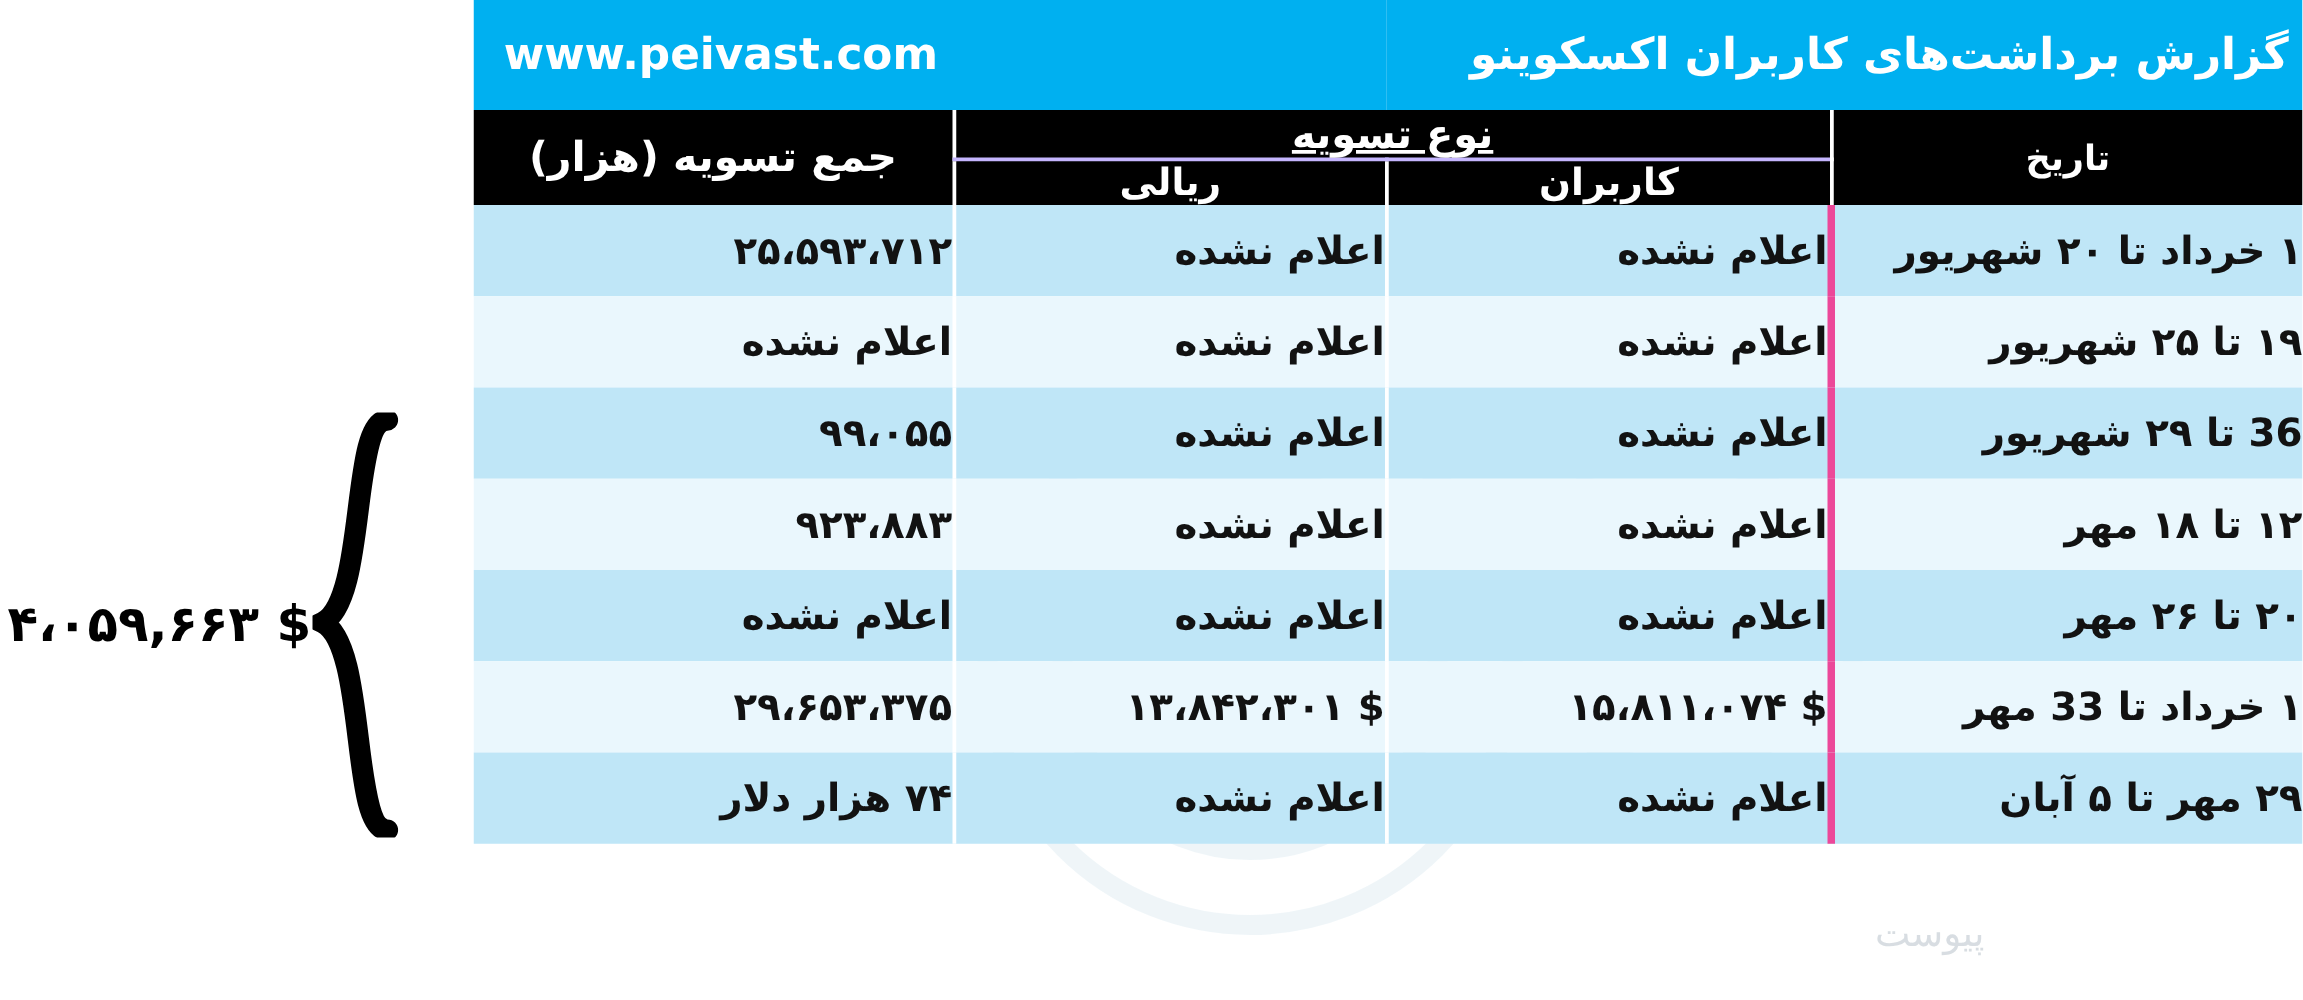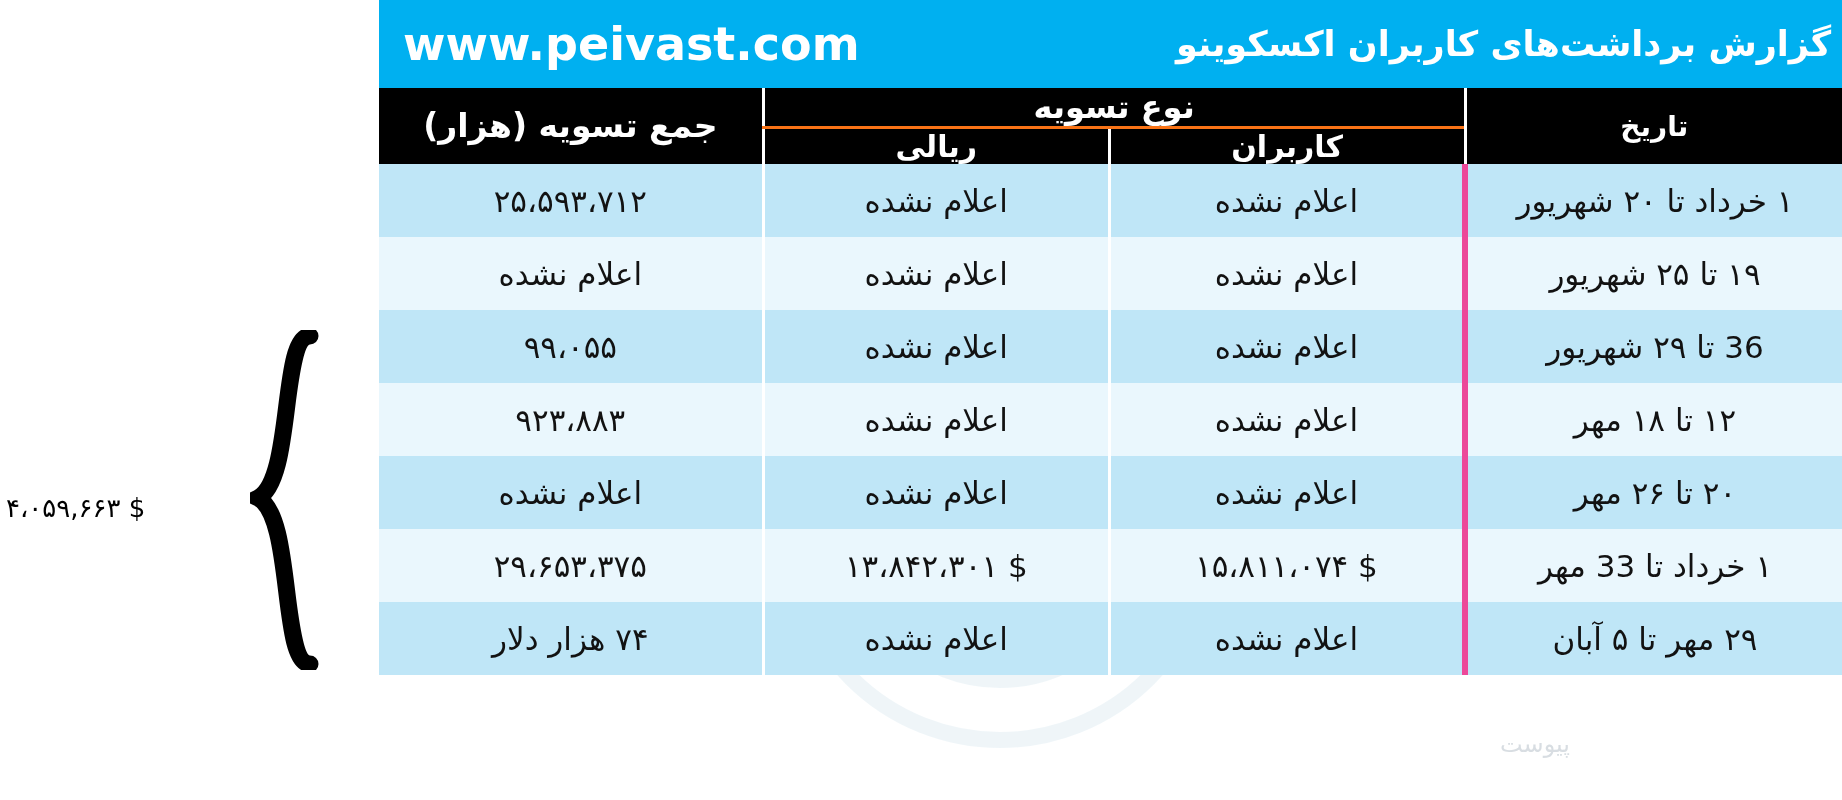--- a/index.html
+++ b/index.html
@@ -31,21 +31,21 @@
     opacity: 0.12;
     pointer-events: none;
     overflow: hidden;
   }
   .watermark svg { display: block; }
 
   .wm-text {
     position: absolute;
     left: 1500px;
     top: 730px;
-    font-size: 24px;
+    font-size: 30px;
     color: #b9c3cb;
     opacity: .55;
     letter-spacing: 1px;
   }
 
   
   .table-wrap {
     position: absolute;
     right: 0;
     top: 0;
@@ -74,72 +74,73 @@
   .title-band .t-right {
     text-align: right;
     padding-right: 11px;
     font-size: 35px;
     font-weight: bold;
     white-space: nowrap;
   }
   .title-band .t-left {
     text-align: left;
     padding-left: 24px;
-    font-size: 46px;
+    font-size: 35px;
     font-weight: bold;
     direction: ltr;
     white-space: nowrap;
   }
 
   
   .hdr {
     background: #000000;
     color: #ffffff;
     font-weight: bold;
     text-align: center;
     vertical-align: middle;
   }
   .hdr-date { font-size: 28px; }
   .hdr-type { font-size: 32px; }
   .hdr-sub  { font-size: 30px; }
   .hdr-total{ font-size: 33px; line-height: 1.25; }
 
   .hdr.sep-l { border-left: 3px solid #ffffff; }
-  .hdr.sep-b { border-bottom: 3px solid #f97316; }
+  .hdr.sep-b { border-bottom: 3px solid #c4b5fd; text-decoration: underline; }
 
   
   tbody tr { height: 73px; }
   tbody td {
-    text-align: center;
+    text-align: right;
     vertical-align: middle;
     font-size: 31px;
     color: #121212;
     border-left: 3px solid #ffffff;
+    font-weight: bold;
   }
   tbody td.col-date { border-left: 6px solid #ec4899; }
   tbody td.col-total { border-left: none; }
   tbody tr.odd  td { background: #bfe6f7; }
   tbody tr.even td { background: #eaf7fd; }
 
   .num { direction: ltr; unicode-bidi: isolate; }
 
   
   .brace {
     position: absolute;
     left: 250px;
     top: 330px;
     width: 70px;
     height: 340px;
   }
   .sum-label {
     position: absolute;
     left: 6px;
-    top: 493px;
-    font-size: 26px;
-    font-weight: normal;
+    top: 477px;
+    font-size: 40px;
+    font-weight: bold;
     color: #000000;
     direction: ltr;
     white-space: nowrap;
   }
 </style>
 </head>
 <body>
 
 <div id="root">
 

